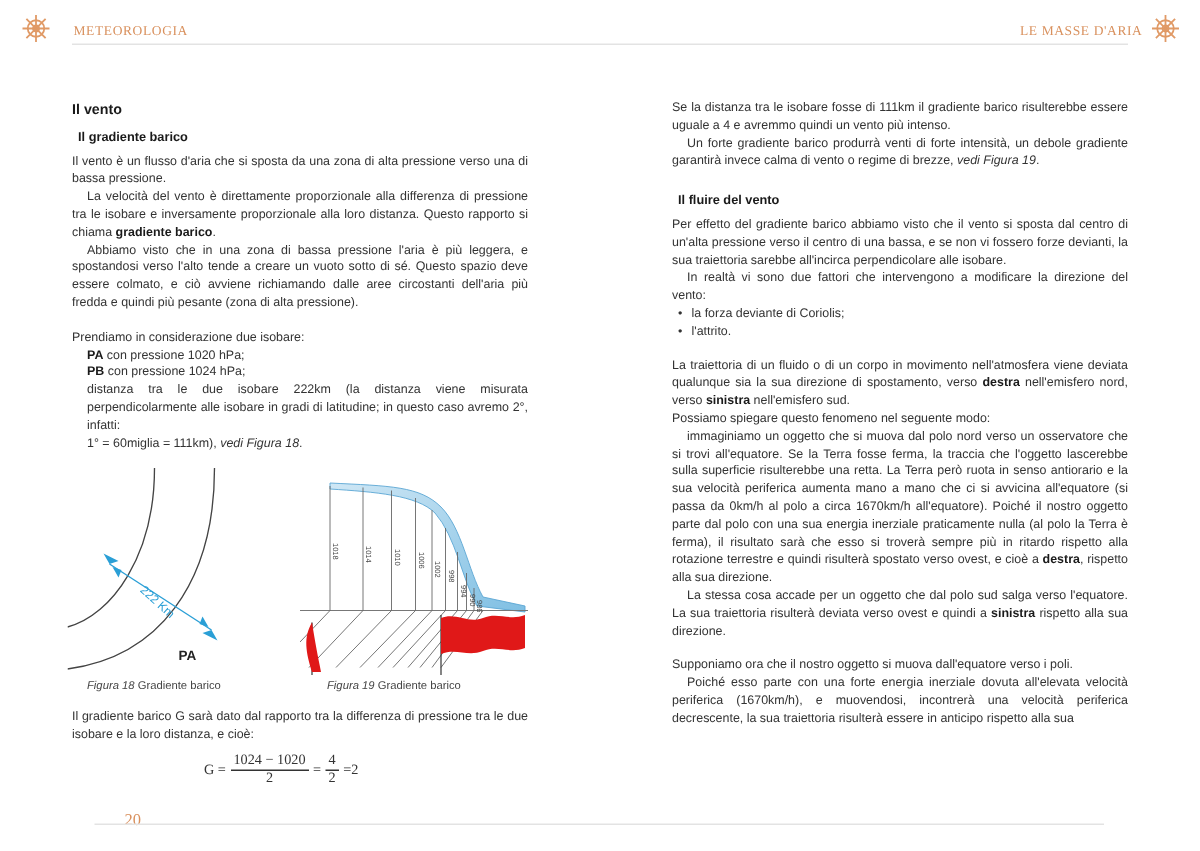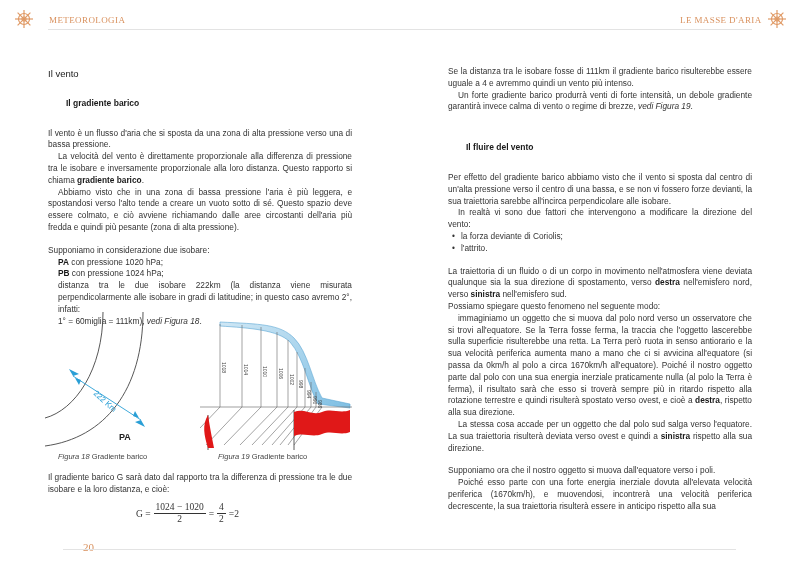--- a/index.html
+++ b/index.html
@@ -12,22 +12,22 @@
   .hdr-line { position:absolute; top:29px; height:1px; background:#e3e3e3; }
   .hdr-title { position:absolute; top:15px; font-size:9px; color:#d9915e; letter-spacing:0.4px; }
   .wheel { position:absolute; top:9px; width:20px; height:20px; }
 
   .foot-line { position:absolute; top:549px; height:1px; background:#e3e3e3; }
   .pnum { position:absolute; top:541px; font-size:11px; color:#d9915e; }
 
   .text { position:absolute; font-family:"Liberation Sans", "DejaVu Sans", sans-serif; font-size:8.3px; line-height:11.8px; color:#333; }
   .text p { margin:0; text-align:justify; }
   .text .ind { text-indent:10px; }
-  .h1 { font-weight:normal; font-size:9.5px; margin:0 0 6px 0; color:#1a1a1a; }
-  .h2 { font-weight:bold; font-size:8.5px; margin:18px; color:#1a1a1a; }
+  .h1 { font-weight:bold; font-size:9.5px; margin:0 0 6px 0; color:#1a1a1a; }
+  .h2 { font-weight:bold; font-size:8.5px; margin:4px; color:#1a1a1a; }
   .gap { height:11px; }
   b { color:#1a1a1a; }
   .pl { padding-left:10px; }
   ul { margin:0; padding:0 0 0 4px; list-style:none; }
   ul li::before { content:"\2022"; display:inline-block; width:9px; }
 
   .fig { position:absolute; }
   .cap { position:absolute; font-family:"Liberation Sans", "DejaVu Sans", sans-serif; font-size:7.5px; color:#444; }
   .cap i { font-style:italic; }
 
@@ -52,21 +52,21 @@
   <div class="hdr-title" style="left:49px;">METEOROLOGIA</div>
   <div class="hdr-line" style="left:48px; width:352px;"></div>
 
   <div class="text" style="left:48px; top:68px; width:304px;">
     <div class="h1">Il vento</div>
     <div class="h2">Il gradiente barico</div>
     <p>Il vento è un flusso d'aria che si sposta da una zona di alta pressione verso una di bassa pressione.</p>
     <p class="ind"><span>La velocità del vento è direttamente proporzionale alla differenza di pressione tra le isobare e inversamente proporzionale alla loro distanza. Questo rapporto si chiama </span><b>gradiente barico</b><span>.</span></p>
     <p class="ind">Abbiamo visto che in una zona di bassa pressione l'aria è più leggera, e spostandosi verso l'alto tende a creare un vuoto sotto di sé. Questo spazio deve essere colmato, e ciò avviene richiamando dalle aree circostanti dell'aria più fredda e quindi più pesante (zona di alta pressione).</p>
     <div class="gap"></div>
-    <p>Supponiamo in considerazione due isobare:</p>
+    <p>Prendiamo in considerazione due isobare:</p>
     <p class="pl"><b>PA</b><span> con pressione 1020 hPa;</span></p>
     <p class="pl"><b>PB</b><span> con pressione 1024 hPa;</span></p>
     <p class="pl">distanza tra le due isobare 222km (la distanza viene misurata perpendicolarmente alle isobare in gradi di latitudine; in questo caso avremo 2°, infatti:</p>
     <p class="pl"><span> 1° = 60miglia = 111km), </span><i>vedi Figura 18</i><span>.</span></p>
   </div>
 
   <svg class="fig" style="left:45px; top:310px;" width="150" height="140" viewBox="0 0 150 140">
     <path d="M58 2 C 58 60, 30 100, 0 108" stroke="#444" stroke-width="0.9" fill="none"></path>
     <path d="M98 2 C 98 80, 60 128, 0 136" stroke="#444" stroke-width="0.9" fill="none"></path>
     <line x1="28" y1="66" x2="96" y2="110" stroke="#2a9fd6" stroke-width="0.9"></line>

